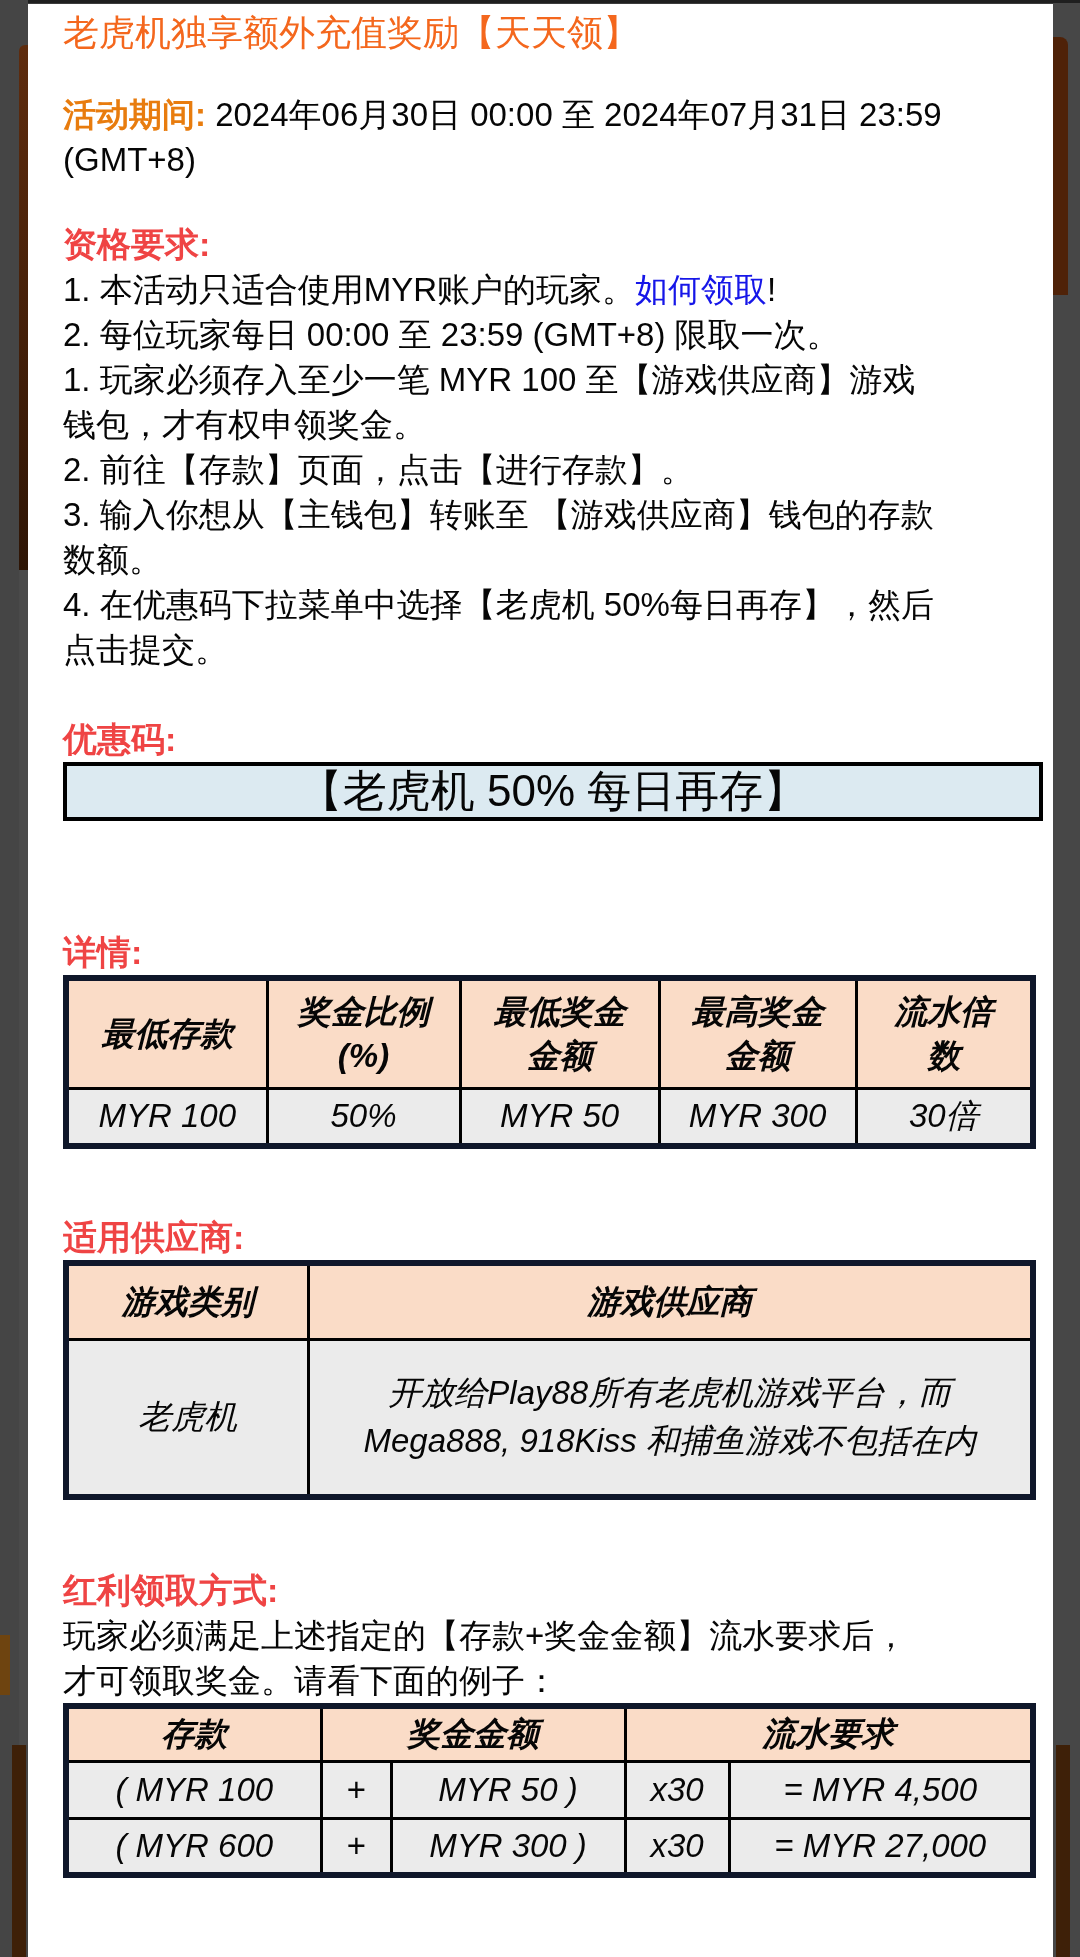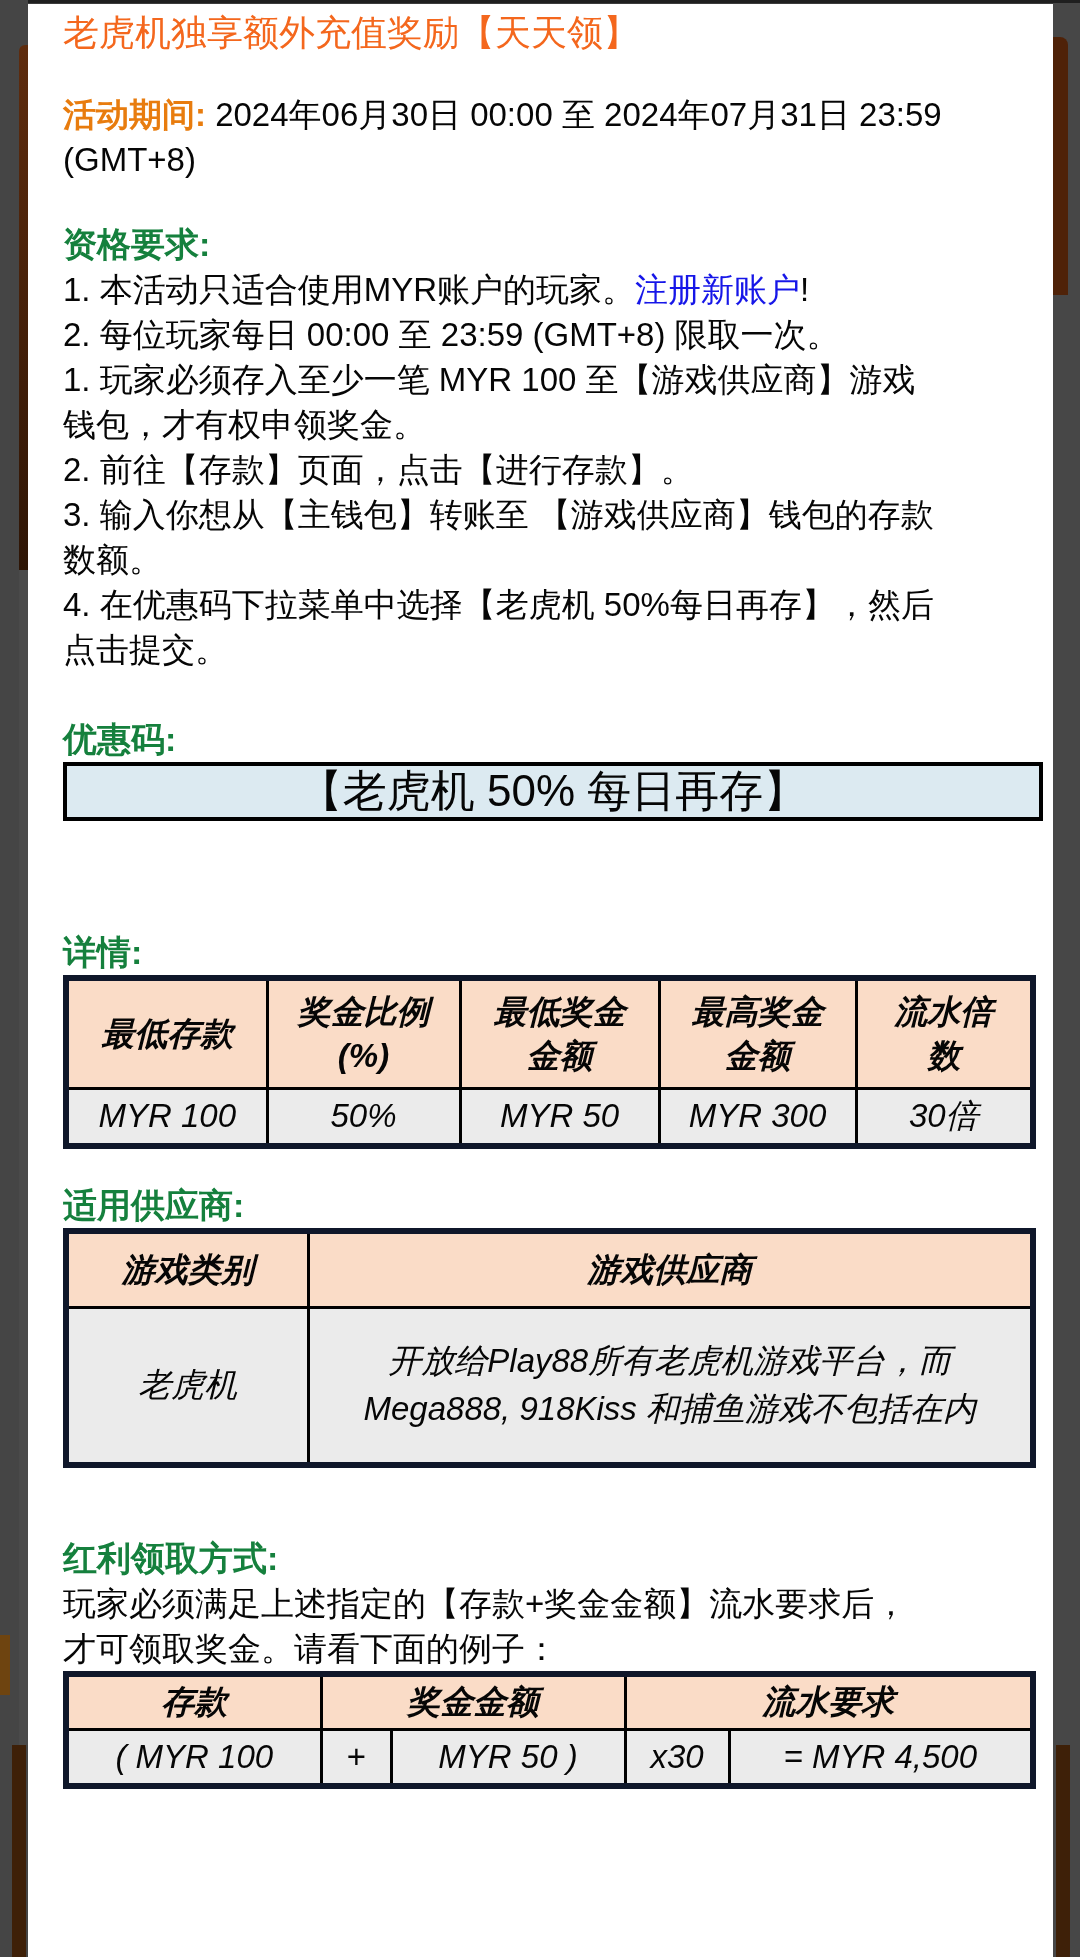--- a/index.html
+++ b/index.html
@@ -22,31 +22,31 @@
   .brown-right-bottom{right:10px;top:1745px;width:14px;height:212px;background:#3e2008;}
   .topline{position:absolute;left:28px;top:0;width:1052px;height:3px;background:#1f1f1f;}
 
   
   .card{
     position:absolute;left:28px;top:4px;width:1025px;height:1954px;
     background:#ffffff;box-sizing:border-box;padding:0 23px 0 35px;
   }
   .preline{white-space:pre-line;}
   h1{margin:8px 0 0 0;font-size:36px;line-height:42px;font-weight:400;color:#f4671d;}
-  h2{margin:0;font-size:34px;line-height:45px;font-weight:700;color:#15803d;}
+  h2{margin:0;font-size:34px;line-height:45px;font-weight:700;color:#ef4444;}
   p,.para{margin:0;font-size:33px;line-height:45px;color:#060606;}
   .bold-orange{font-weight:700;color:#e87c0e;}
   a.link{color:#1616e8;text-decoration:none;cursor:pointer;}
 
   .mt-period{margin-top:38px;}
   .mt-elig{margin-top:40px;}
   .mt-claim{margin-top:50px;}
   .mt-promo{margin-top:45px;}
   .mt-details{margin-top:109px;}
-  .mt-providers{margin-top:34px;}
+  .mt-providers{margin-top:66px;}
   .mt-bonus{margin-top:68px;}
 
   .code-box{
     width:980px;height:59px;box-sizing:border-box;border:4px solid #000;
     background:#dceaf1;display:flex;align-items:center;justify-content:center;
     font-size:44px;color:#060606;
   }
 
   table{border-collapse:collapse;table-layout:fixed;width:967px;border:6px solid #0f172a;font-style:italic;}
   th,td{border:3px solid #000;text-align:center;vertical-align:middle;
@@ -74,21 +74,21 @@
   <div class="topline"></div>
 
   <div class="card">
 
     <h1>老虎机独享额外充值奖励【天天领】</h1>
 
     <p class="para mt-period"><span class="bold-orange">活动期间:</span><span class="preline"> 2024年06月30日 00:00 至 2024年07月31日 23:59
 (GMT+8)</span></p>
 
     <h2 class="mt-elig">资格要求:</h2>
-    <p><span>1. 本活动只适合使用MYR账户的玩家。</span><a class="link">注册新账户</a><span>!</span></p>
+    <p><span>1. 本活动只适合使用MYR账户的玩家。</span><a class="link">如何领取</a><span>!</span></p>
     <p>2. 每位玩家每日 00:00 至 23:59 (GMT+8) 限取一次。</p>
 
     <p class="preline">1. 玩家必须存入至少一笔 MYR 100 至【游戏供应商】游戏
 钱包，才有权申领奖金。</p>
     <p class="preline">2. 前往【存款】页面，点击【进行存款】。</p>
     <p class="preline">3. 输入你想从【主钱包】转账至 【游戏供应商】钱包的存款
 数额。</p>
     <p class="preline">4. 在优惠码下拉菜单中选择【老虎机 50%每日再存】，然后
 点击提交。</p>
 
@@ -164,17 +164,24 @@
         <th colspan="2">奖金金额</th>
         <th colspan="2">流水要求</th>
       </tr>
       <tr class="drow">
         <td>( MYR 100</td>
         <td>+</td>
         <td>MYR 50 )</td>
         <td>x30</td>
         <td>= MYR 4,500</td>
       </tr>
+      <tr class="drow">
+        <td>( MYR 600</td>
+        <td>+</td>
+        <td>MYR 300 )</td>
+        <td>x30</td>
+        <td>= MYR 27,000</td>
+      </tr>
     </tbody>
       </table>
 
   </div>
 </div>
 
 </body></html>

